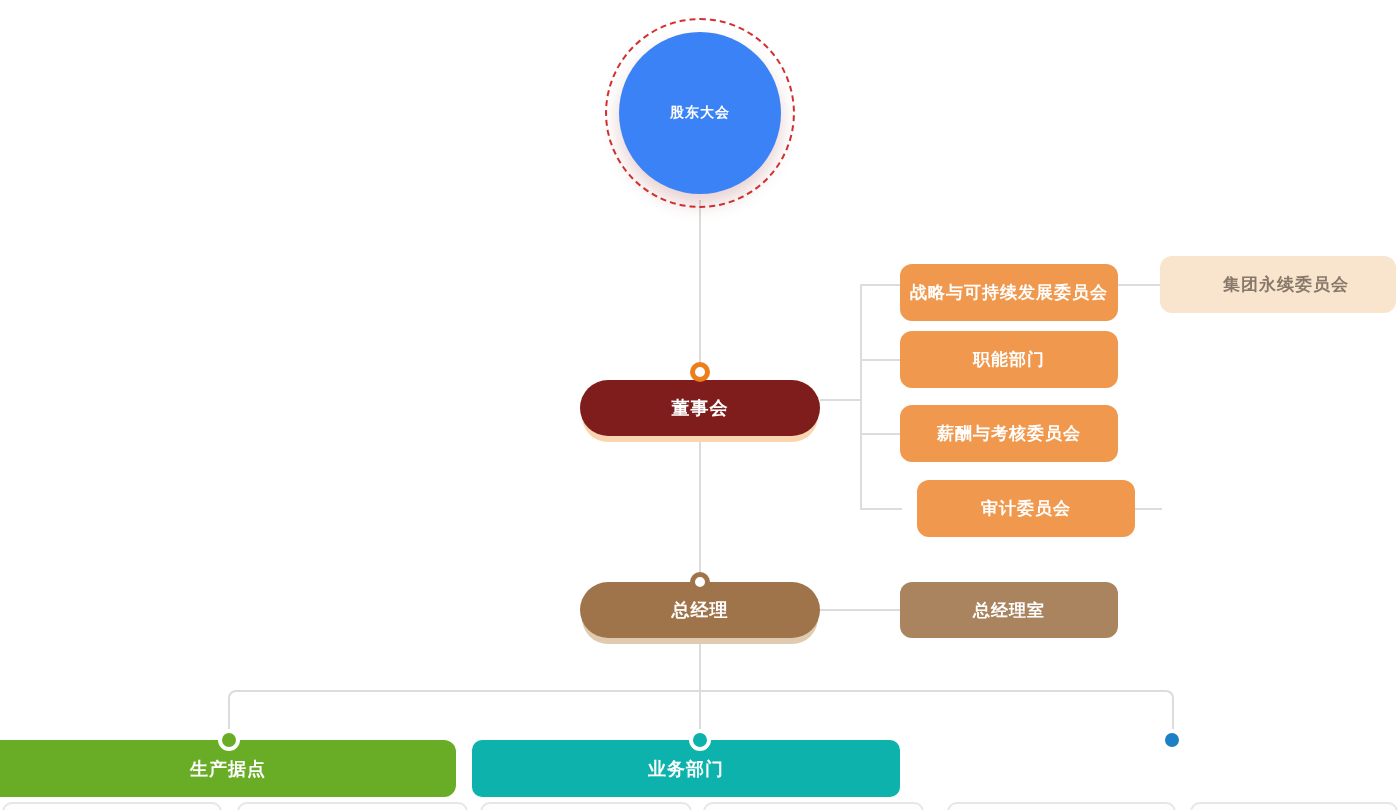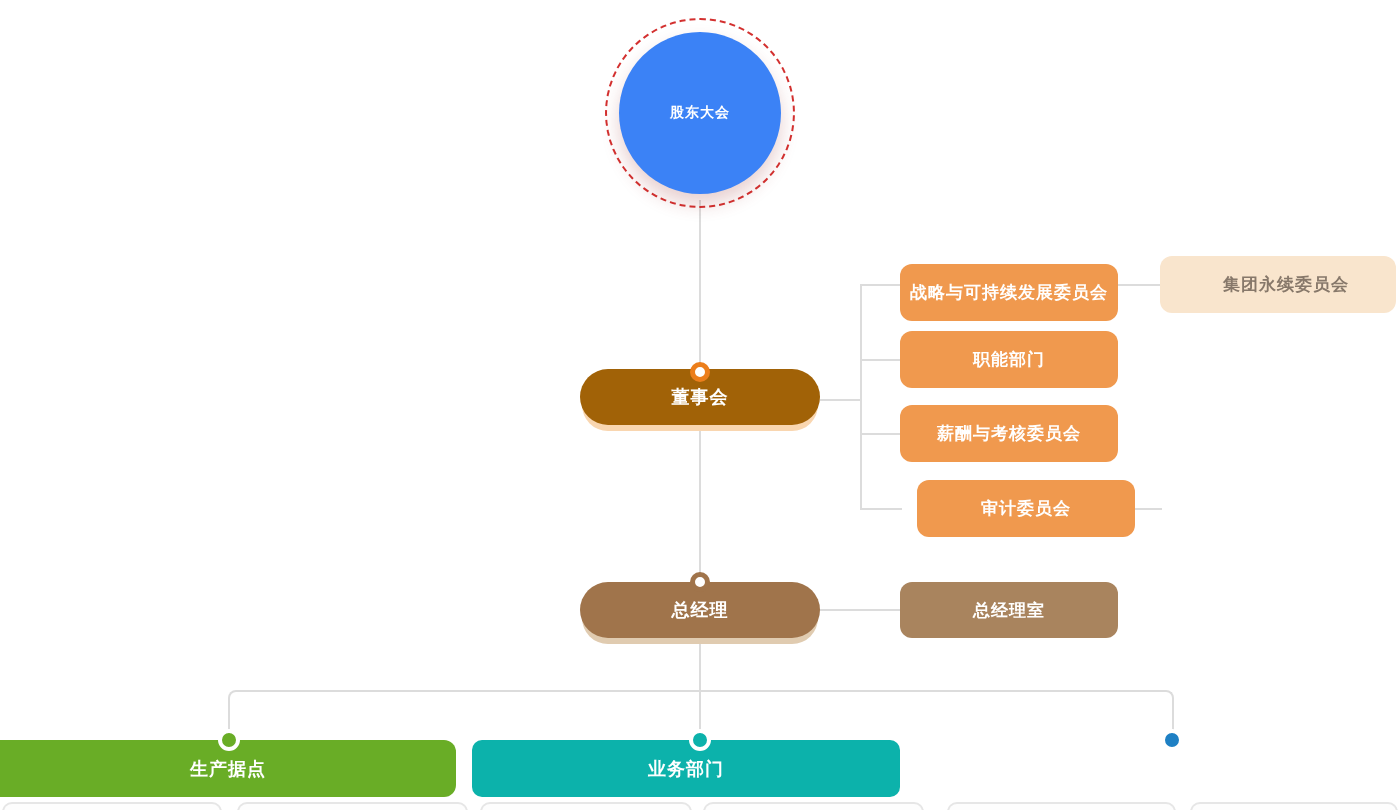--- a/index.html
+++ b/index.html
@@ -20,21 +20,21 @@
   }
   .ring-dashed{
     position:absolute;left:605px;top:18px;width:186px;height:186px;
     border:2px dashed #d3302f;border-radius:50%;z-index:2;
   }
   .root-circle{
     left:619px;top:32px;width:162px;height:162px;border-radius:50%;
     background:#3b82f6;font-size:14px;box-shadow:0 10px 18px rgba(150,40,40,.22);
   }
   .pill{width:240px;height:56px;border-radius:28px;font-size:18px;}
-  .pill-board{left:580px;top:369px;background:#a16207;box-shadow:0 8px 0 -2px #f9d6b0;}
+  .pill-board{left:580px;top:380px;background:#7f1d1d;box-shadow:0 8px 0 -2px #f9d6b0;}
   .pill-gm{left:580px;top:582px;background:#a0744b;box-shadow:0 8px 0 -2px #e0cbb0;}
   .box{width:218px;height:57px;border-radius:12px;font-size:17px;left:900px;}
   .box-committee{background:#f0994e;}
   .box-cream{left:1160px;width:220px;background:#f9e5cd;color:#87786a;padding-left:16px;}
   .box-gmoffice{background:#a9845e;top:582px;height:56px;}
   .bar{top:740px;height:57px;font-size:18px;}
   .bar-green{left:0;width:456px;background:#69ad26;border-radius:0 12px 12px 0;}
   .bar-teal{left:472px;width:428px;background:#0cb2ab;border-radius:10px;}
   .bar-blue{left:943px;width:457px;background:#1e80c4;border-radius:12px 0 0 12px;}
   

